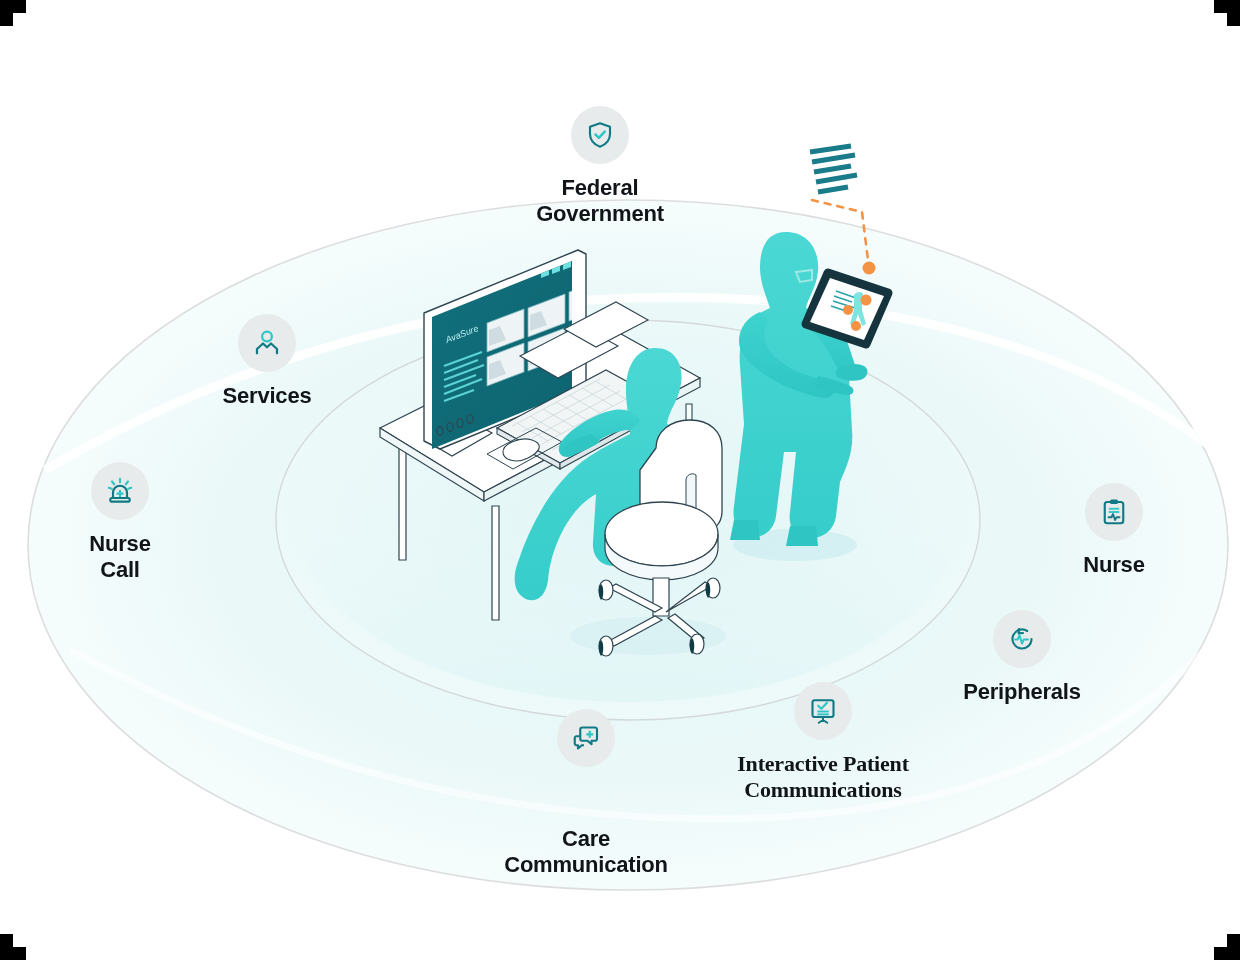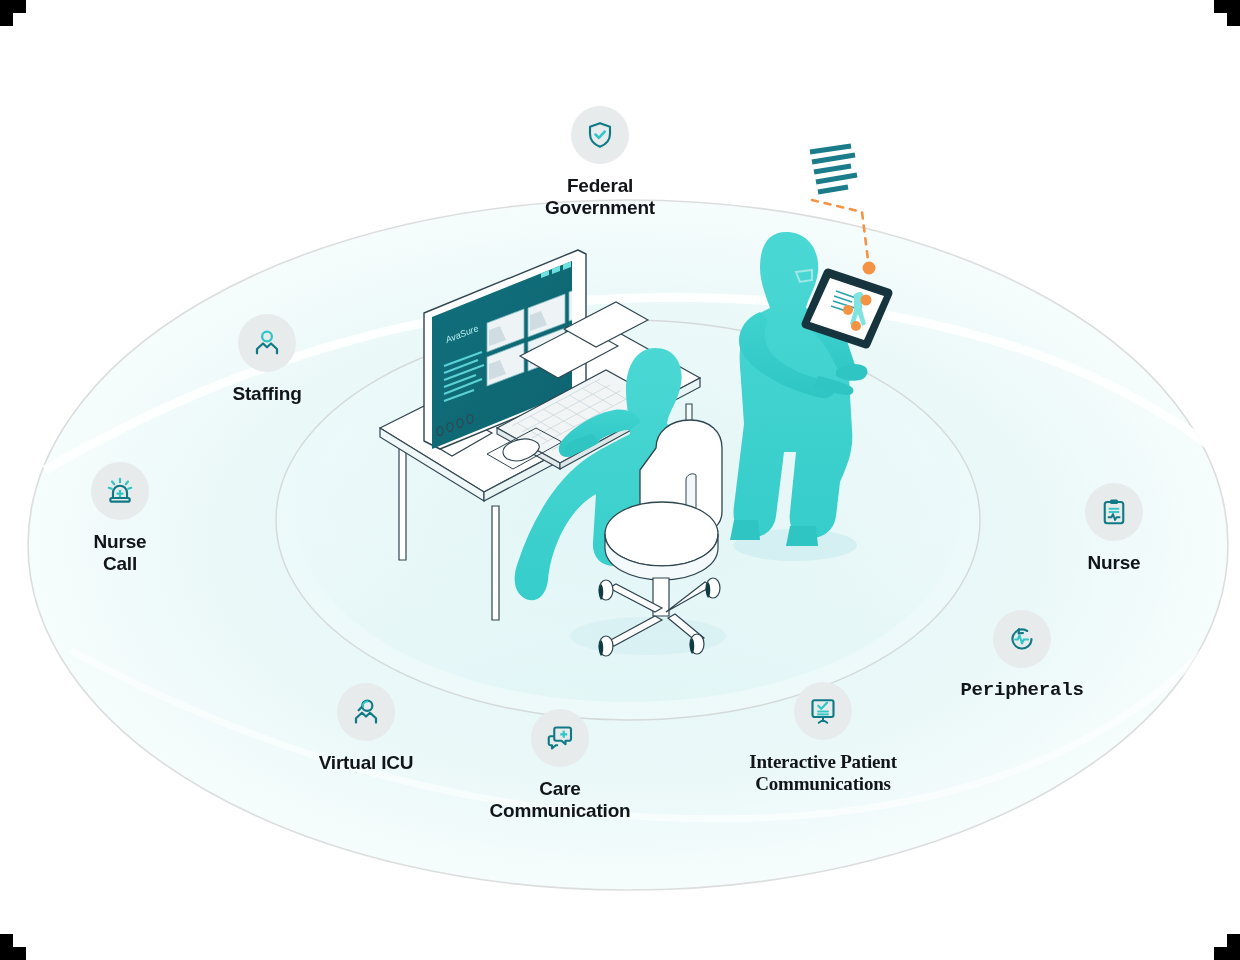--- a/index.html
+++ b/index.html
@@ -44,21 +44,21 @@
     transform: translateX(-50%);
   }
   .node .bubble {
     width: 58px; height: 58px;
     border-radius: 50%;
     background: #e7ebeb;
     display: flex; align-items: center; justify-content: center;
   }
   .node .label {
     margin-top: 11px;
-    font-size: 19px;
+    font-size: 22px;
     font-weight: bold;
     color: #111418;
     text-align: center;
     line-height: 1.17;
     letter-spacing: -0.2px;
     white-space: pre-line;
   }
   .node.wide { width: 320px; font-family: Liberation Serif, serif; }
 
   #illustration { position: absolute; left: 0; top: 0; }
@@ -322,21 +322,21 @@
         <rect x="4.6" y="4" width="14.8" height="17" rx="2" stroke="#0f7a85" stroke-width="1.7"></rect>
         <rect x="8.8" y="2" width="6.4" height="3.6" rx="1.2" fill="#0f7a85"></rect>
         <line x1="7.8" y1="9.4" x2="16.2" y2="9.4" stroke="#2ec6c6" stroke-width="1.5"></line>
         <line x1="7.8" y1="12" x2="16.2" y2="12" stroke="#2ec6c6" stroke-width="1.5"></line>
         <path d="M7.6 16.2 H10 L11.2 13.6 L12.8 18.4 L14 16.2 H16.4" stroke="#0f7a85" stroke-width="1.5" stroke-linecap="round" stroke-linejoin="round"></path>
       </svg>
     </div>
     <div class="label">Nurse</div>
   </div>
 
-  <div class="node" style="left:1022px; top:610px;font-family:Liberation Mono, monospace;">
+  <div class="node" style="left:1022px; top:610px;">
     <div class="bubble">
       <svg width="30" height="30" viewBox="0 0 24 24" fill="none">
         <path d="M19.6 12 A7.6 7.6 0 1 1 16.2 5.6" stroke="#0f7a85" stroke-width="1.7" stroke-linecap="round"></path>
         <path d="M9.6 4 L9.3 7.5 L12.8 7.2" stroke="#0f7a85" stroke-width="1.7" stroke-linecap="round" stroke-linejoin="round"></path>
         <path d="M6.6 12.4 H8.6 L10 9 L12 15.6 L13.4 12.4 H16.8" stroke="#2ec6c6" stroke-width="1.6" stroke-linecap="round" stroke-linejoin="round"></path>
       </svg>
     </div>
     <div class="label">Peripherals</div>
   </div>
 
@@ -347,45 +347,34 @@
         <path d="M8.2 7.8 L10.6 10.2 L15.2 5.4" stroke="#2ec6c6" stroke-width="1.8" stroke-linecap="round" stroke-linejoin="round"></path>
         <line x1="7.4" y1="12.4" x2="16.6" y2="12.4" stroke="#2ec6c6" stroke-width="1.5"></line>
         <line x1="7.4" y1="14.7" x2="16.6" y2="14.7" stroke="#2ec6c6" stroke-width="1.5"></line>
         <path d="M12 16.8 V19.2 M12 19.2 L8.6 21.4 M12 19.2 L15.4 21.4" stroke="#0f7a85" stroke-width="1.6" stroke-linecap="round"></path>
       </svg>
     </div>
     <div class="label">Interactive Patient
 Communications</div>
   </div>
 
-  <div class="node" style="left:560px; top:709px;">
+  <div class="node" style="left:586px; top:709px;gap:48px;">
     <div class="bubble">
       <svg width="30" height="30" viewBox="0 0 24 24" fill="none">
         <path d="M9 3.6 H19.2 A1.6 1.6 0 0 1 20.8 5.2 V12.6 A1.6 1.6 0 0 1 19.2 14.2
                  H16.4 L16.4 17 L13.2 14.2 H9 A1.6 1.6 0 0 1 7.4 12.6 V5.2 A1.6 1.6 0 0 1 9 3.6 Z" stroke="#0f7a85" stroke-width="1.7" stroke-linejoin="round"></path>
         <path d="M14.1 6.2 H15.9 V8.1 H17.8 V9.9 H15.9 V11.8 H14.1 V9.9 H12.2 V8.1 H14.1 Z" fill="#2ec6c6"></path>
         <path d="M7.4 10.6 H4.4 A1.4 1.4 0 0 0 3 12 V16.4 A1.4 1.4 0 0 0 4.4 17.8
                  H5.6 L5.6 20.4 L8.6 17.8 H10.4" stroke="#0f7a85" stroke-width="1.7" stroke-linejoin="round"></path>
       </svg>
     </div>
     <div class="label">Care
 Communication</div>
   </div>
 
-  <div class="node" style="left:366px; top:683px;">
-    <div class="bubble">
-      <svg width="30" height="30" viewBox="0 0 24 24" fill="none">
-        <circle cx="13" cy="7" r="4.1" stroke="#0f7a85" stroke-width="1.7"></circle>
-        <path d="M9.4 7.4 A3.9 3.9 0 0 1 13 3.6" stroke="#2ec6c6" stroke-width="1.8" stroke-linecap="round"></path>
-        <path d="M8.4 8.2 L6.1 10.6" stroke="#0f7a85" stroke-width="1.8" stroke-linecap="round"></path>
-        <path d="M4 20.4 V17 L8.8 12.6 L12 15.6 L15.2 12.6 L20 17 V20.4" stroke="#0f7a85" stroke-width="1.8" stroke-linejoin="round" stroke-linecap="round"></path>
-      </svg>
-    </div>
-    <div class="label">Virtual ICU</div>
-  </div>
 
 
   <div class="node" style="left:120px; top:462px;">
     <div class="bubble">
       <svg width="30" height="30" viewBox="0 0 24 24" fill="none">
         <path d="M6.4 17.6 V13.4 A5.6 5.6 0 0 1 17.6 13.4 V17.6 Z" stroke="#0f7a85" stroke-width="1.7" stroke-linejoin="round"></path>
         <rect x="4.2" y="17.6" width="15.6" height="2.9" rx="1.4" stroke="#0f7a85" stroke-width="1.7"></rect>
         <path d="M11.1 11.2 H12.9 V13.1 H14.8 V14.9 H12.9 V16.8 H11.1 V14.9 H9.2 V13.1 H11.1 Z" fill="#2ec6c6"></path>
         <g stroke="#2ec6c6" stroke-width="1.7" stroke-linecap="round">
           <line x1="12" y1="2.2" x2="12" y2="5"></line>
@@ -400,21 +389,21 @@
 Call</div>
   </div>
 
   <div class="node" style="left:267px; top:314px;">
     <div class="bubble">
       <svg width="30" height="30" viewBox="0 0 24 24" fill="none">
         <circle cx="12" cy="6.8" r="3.9" stroke="#2ec6c6" stroke-width="1.8"></circle>
         <path d="M4 20.2 V16.8 L8.8 12.4 L12 15.4 L15.2 12.4 L20 16.8 V20.2" stroke="#0f7a85" stroke-width="1.8" stroke-linejoin="round" stroke-linecap="round"></path>
       </svg>
     </div>
-    <div class="label">Staffing</div>
+    <div class="label">Services</div>
   </div>
 
   <div class="corner tl">
     <i class="h"></i>
       <i class="v"></i>
   </div>
   <div class="corner tr">
     <i class="h"></i>
       <i class="v"></i>
   </div>

